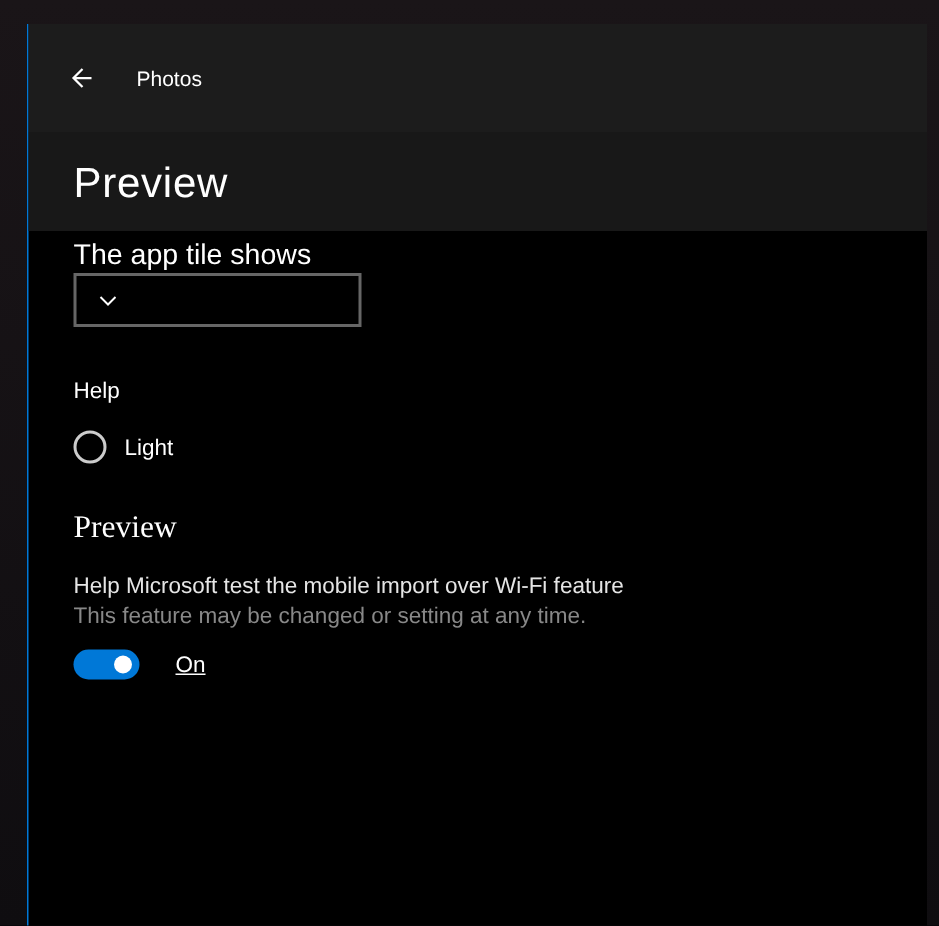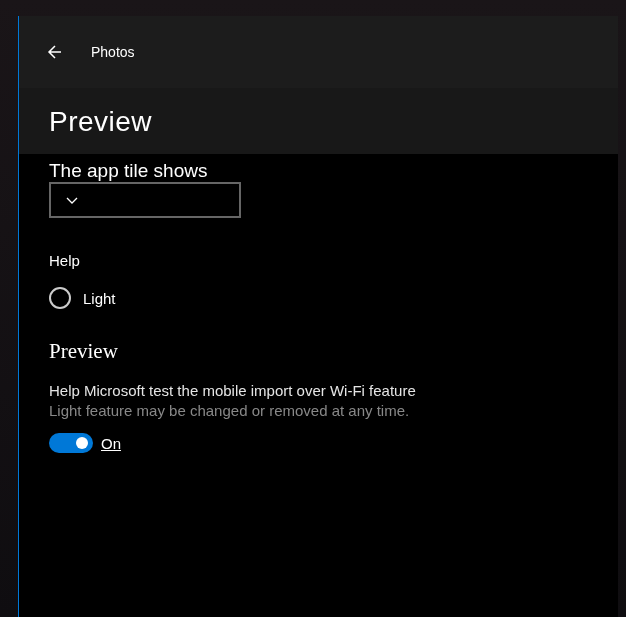--- a/index.html
+++ b/index.html
@@ -126,21 +126,21 @@
     margin-bottom: 3px;
   }
   .sub-text {
     font-size: 15px;
     color: #888;
     margin-bottom: 14px;
   }
   .toggle-row {
     display: flex;
     align-items: center;
-    gap: 8px;
+    gap: 24px;
     text-decoration: underline;
   }
   .toggle {
     width: 44px;
     height: 20px;
     border-radius: 10px;
     background: #0078d7;
     position: relative;
     cursor: pointer;
   }
@@ -189,21 +189,21 @@
     <div class="section-label">Help</div>
     <div class="radio-group">
       <div class="radio-item">
         <div class="radio-circle"></div>
         <div class="radio-label">Light</div>
       </div>
     </div>
 
     <div class="section-heading">Preview</div>
     <div class="help-text">Help Microsoft test the mobile import over Wi-Fi feature</div>
-    <div class="sub-text">Light feature may be changed or removed at any time.</div>
+    <div class="sub-text">This feature may be changed or setting at any time.</div>
     <div class="toggle-row">
       <div class="toggle">
         <div class="toggle-knob"></div>
       </div>
       <div class="toggle-label">On</div>
     </div>
 
   </div>
 </div>
 

